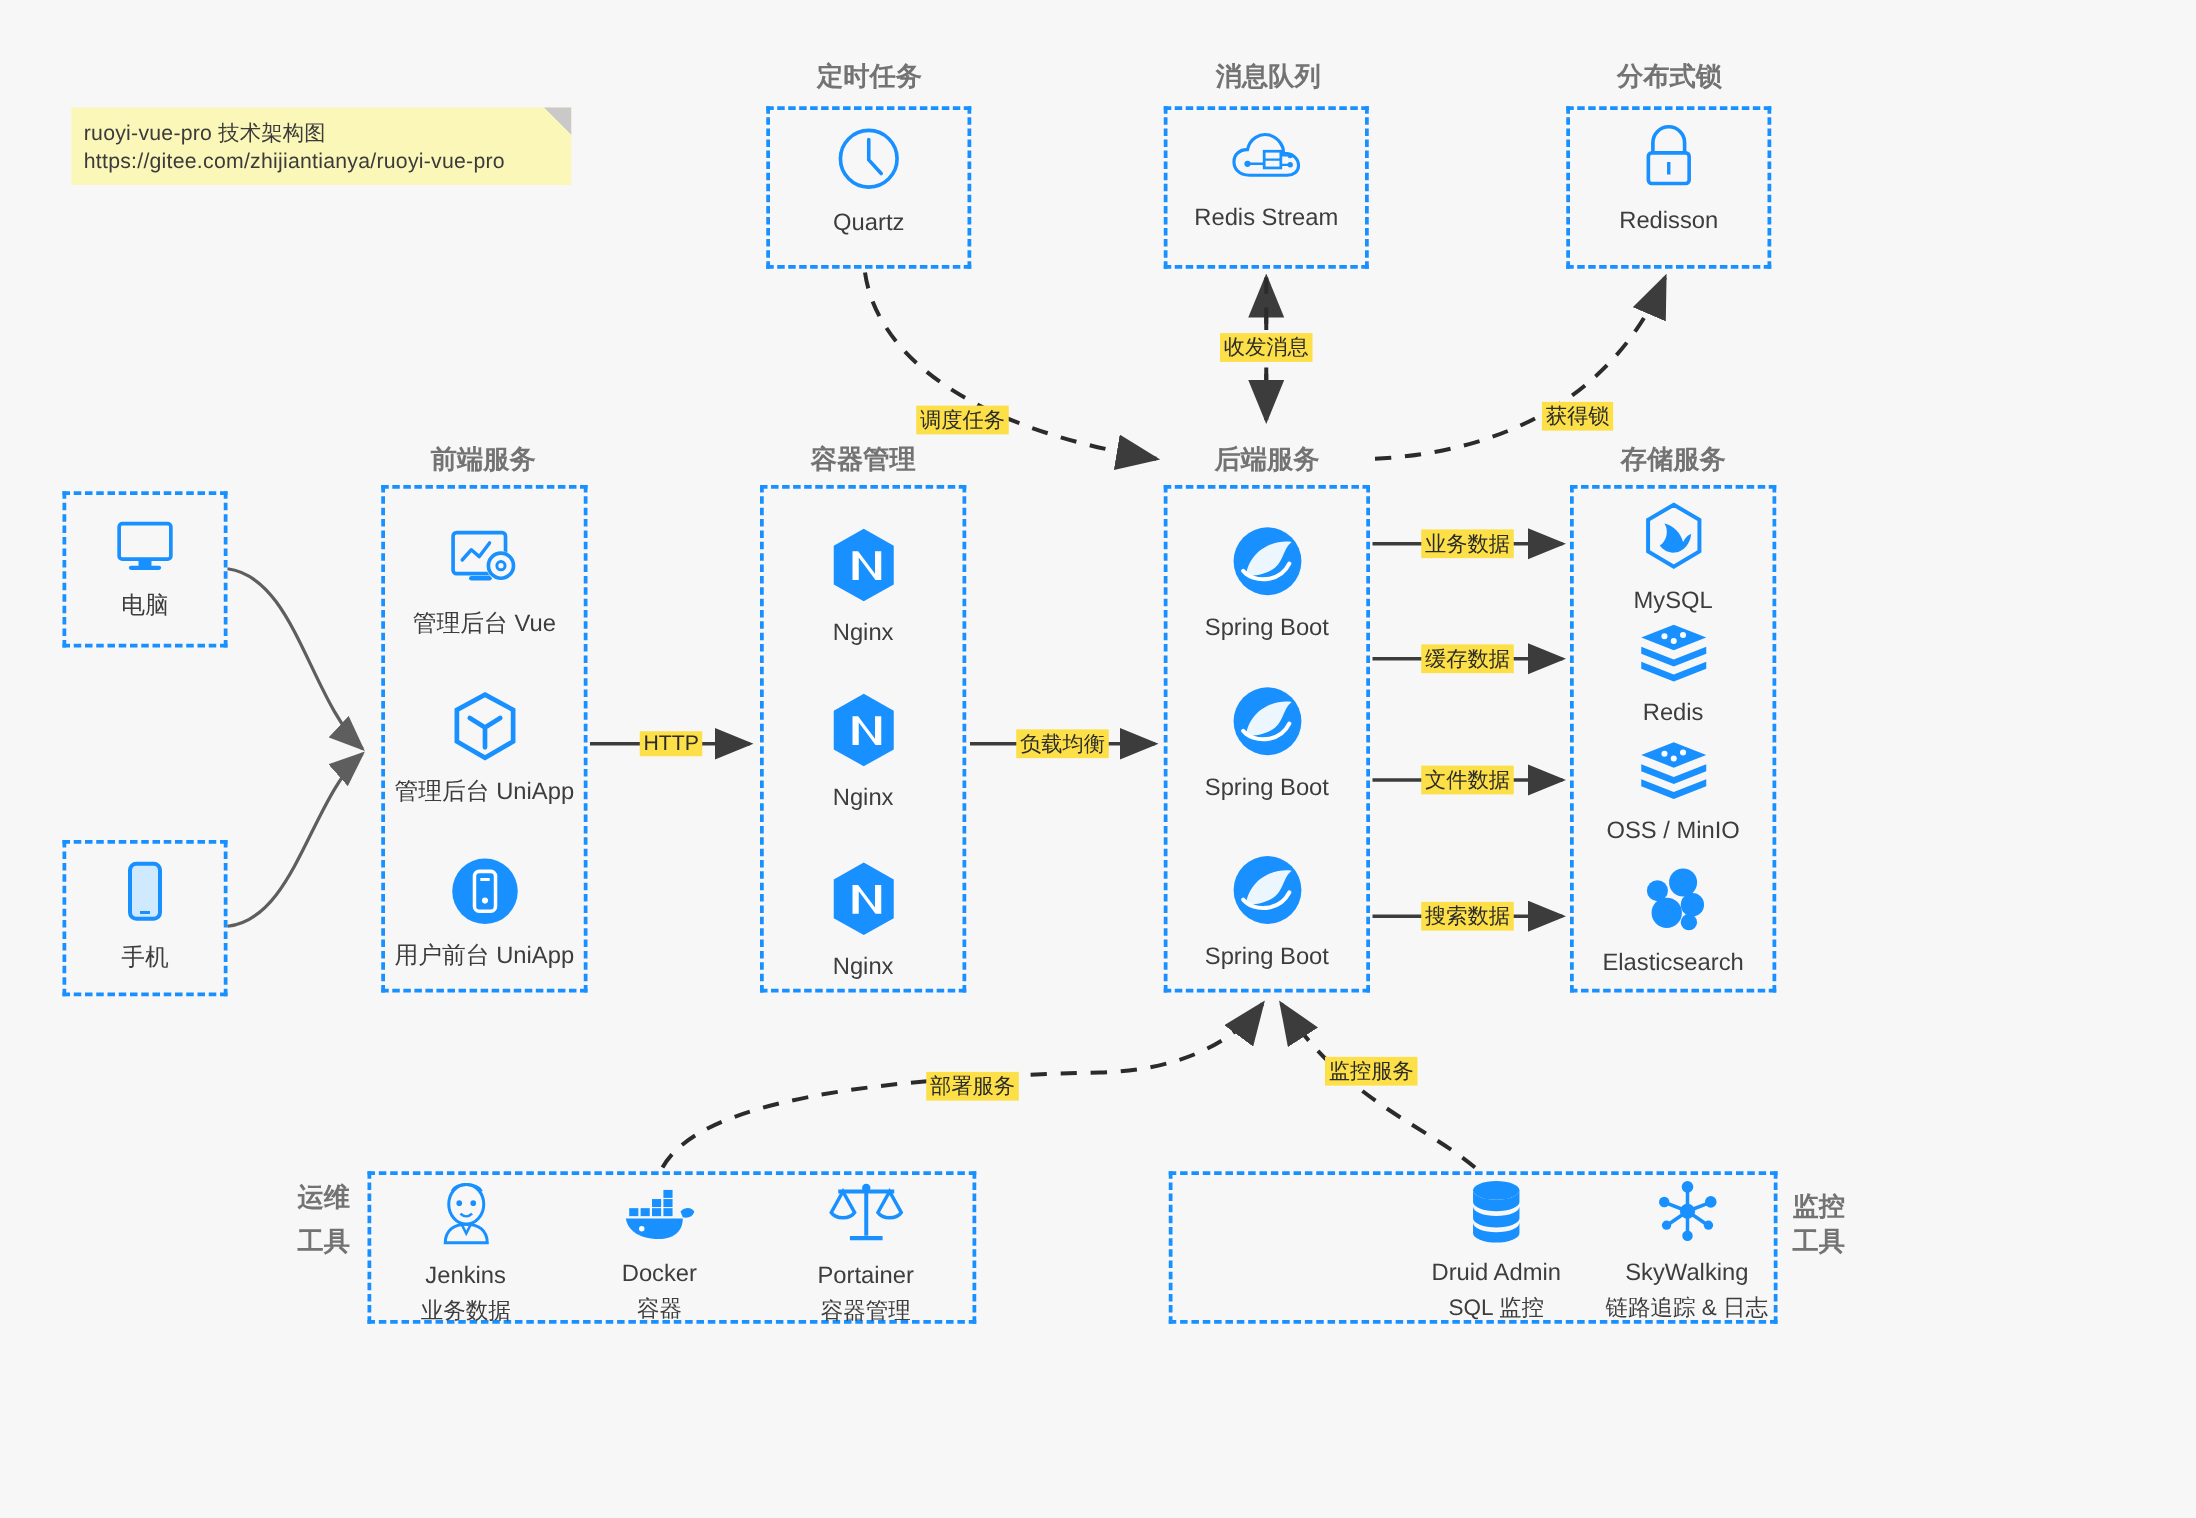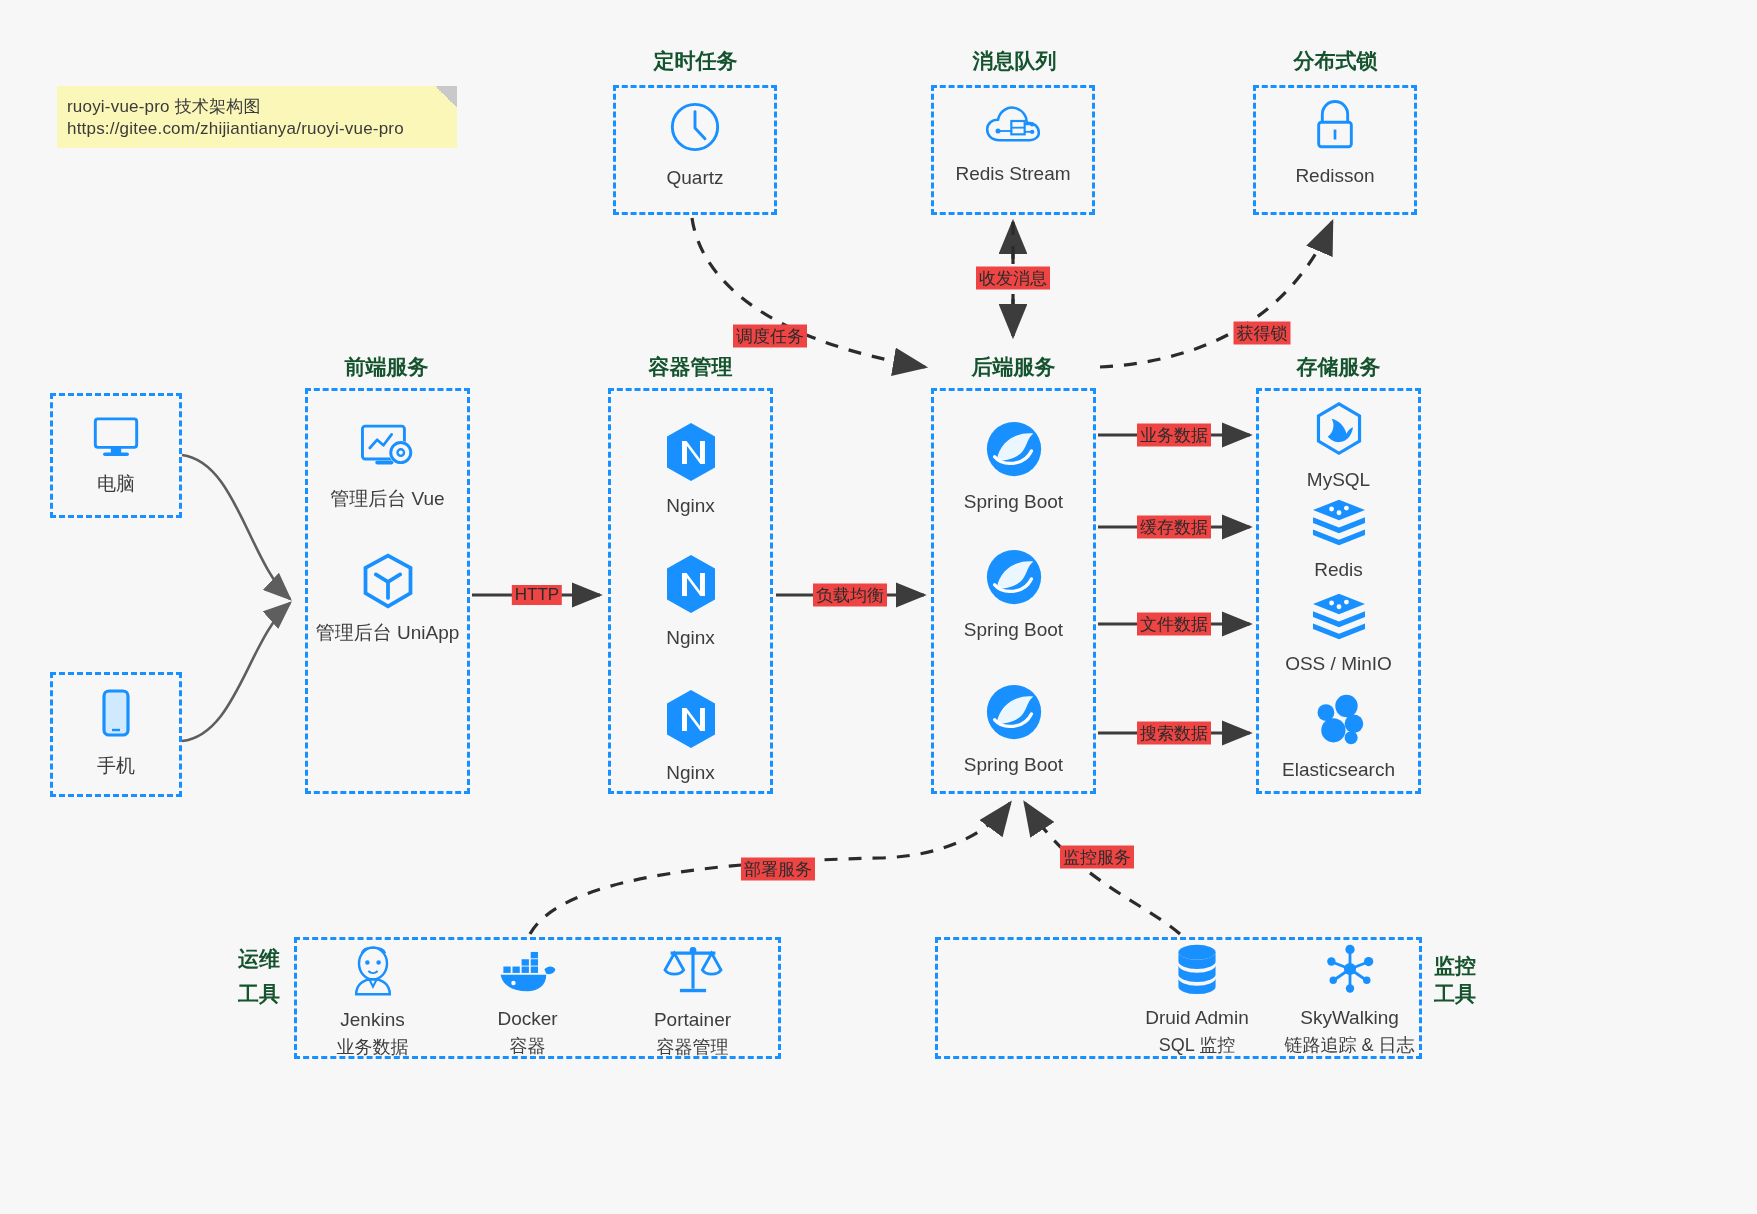--- a/index.html
+++ b/index.html
@@ -24,21 +24,21 @@
     background:linear-gradient(225deg,#c9c9c9 0 50%,transparent 50% 100%);
   }
   .note .line{
     position:absolute;left:10px;color:#3b3b3b;font-size:17px;letter-spacing:.2px;white-space:nowrap;
   }
   .note .l1{top:9px;}
   .note .l2{top:33px;}
 
   
   .gtitle{
-    position:absolute;color:#14532d;font-weight:bold;font-size:21px;
+    position:absolute;color:#737373;font-weight:bold;font-size:21px;
     white-space:nowrap;text-align:center;
   }
   .gtitle.side{line-height:1.22;}
 
   
   .box{
     position:absolute;
     border:3px dashed #1890ff;
     background:transparent;
     box-sizing:border-box;
@@ -47,21 +47,21 @@
   
   .node{position:absolute;display:flex;flex-direction:column;align-items:center;justify-content:flex-start;}
   .node .cap{
     color:#3d3d3d;font-size:19px;line-height:1.22;text-align:center;white-space:nowrap;margin-top:6px;
   }
   .node .cap.two{font-size:18px;}
   .ico{display:block;}
 
   
   .elabel{
-    position:absolute;background:#ef4444;color:#2b2b2b;font-size:17px;
+    position:absolute;background:#fde047;color:#2b2b2b;font-size:17px;
     white-space:nowrap;padding:0 3px;transform:translate(-50%,-50%);
   }
 </style>
 </head>
 <body>
 
 <div id="canvas">
 
   <div class="note">
     <div class="fold"></div>
@@ -162,20 +162,31 @@
     <span class="cap">管理后台 Vue</span>
   </div>
   <div class="node" style="left:305px;top:551px;width:165px;">
     <span class="ico">
       <svg width="60" height="60" viewBox="0 0 64 64">
         <path d="M32 5 L56 18 V45 L32 59 L8 45 V18 Z" fill="none" stroke="#1890ff" stroke-width="4"></path>
         <path d="M32 33 V50 M32 33 L19 25 M32 33 L45 25" fill="none" stroke="#1890ff" stroke-width="4" stroke-linecap="round"></path>
       </svg>
     </span>
     <span class="cap">管理后台 UniApp</span>
+  </div>
+  <div class="node" style="left:305px;top:684px;width:165px;">
+    <span class="ico">
+      <svg width="58" height="58" viewBox="0 0 62 62">
+        <circle cx="31" cy="31" r="28" fill="#1890ff"></circle>
+        <rect x="22" y="14" width="18" height="34" rx="4" fill="none" stroke="#ffffff" stroke-width="3"></rect>
+        <line x1="27" y1="21" x2="35" y2="21" stroke="#ffffff" stroke-width="2.6"></line>
+        <circle cx="31" cy="39" r="2.6" fill="#ffffff"></circle>
+      </svg>
+    </span>
+    <span class="cap">用户前台 UniApp</span>
   </div>
 
   <div class="box" style="left:608px;top:388px;width:165px;height:406px;"></div>
   <div class="node" style="left:608px;top:420px;width:165px;">
     <span class="ico">
       <svg width="58" height="64" viewBox="0 0 58 64">
         <path d="M29 3 L53 16.5 V47.5 L29 61 L5 47.5 V16.5 Z" fill="#1890ff"></path>
         <path d="M20 44 V21 h4.5 L38 39 V21 h5 v23 h-4.6 L25 26 v18 z" fill="#ffffff"></path>
       </svg>
     </span>

